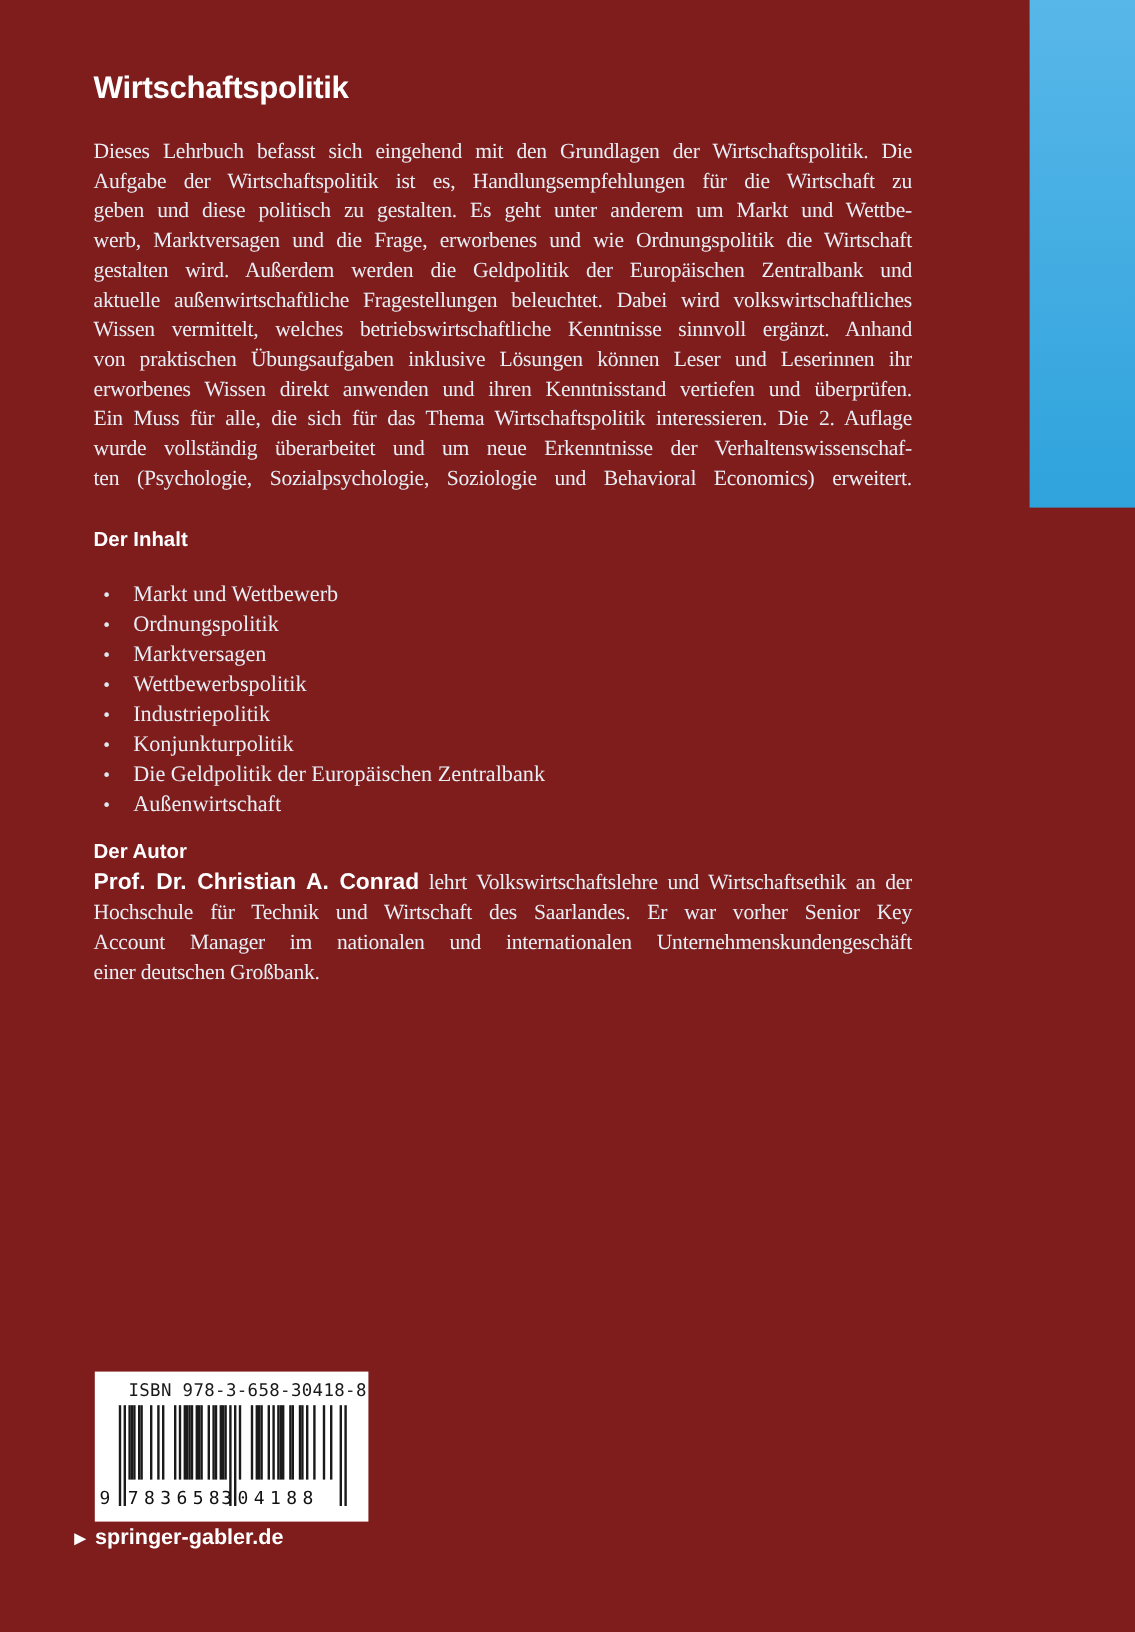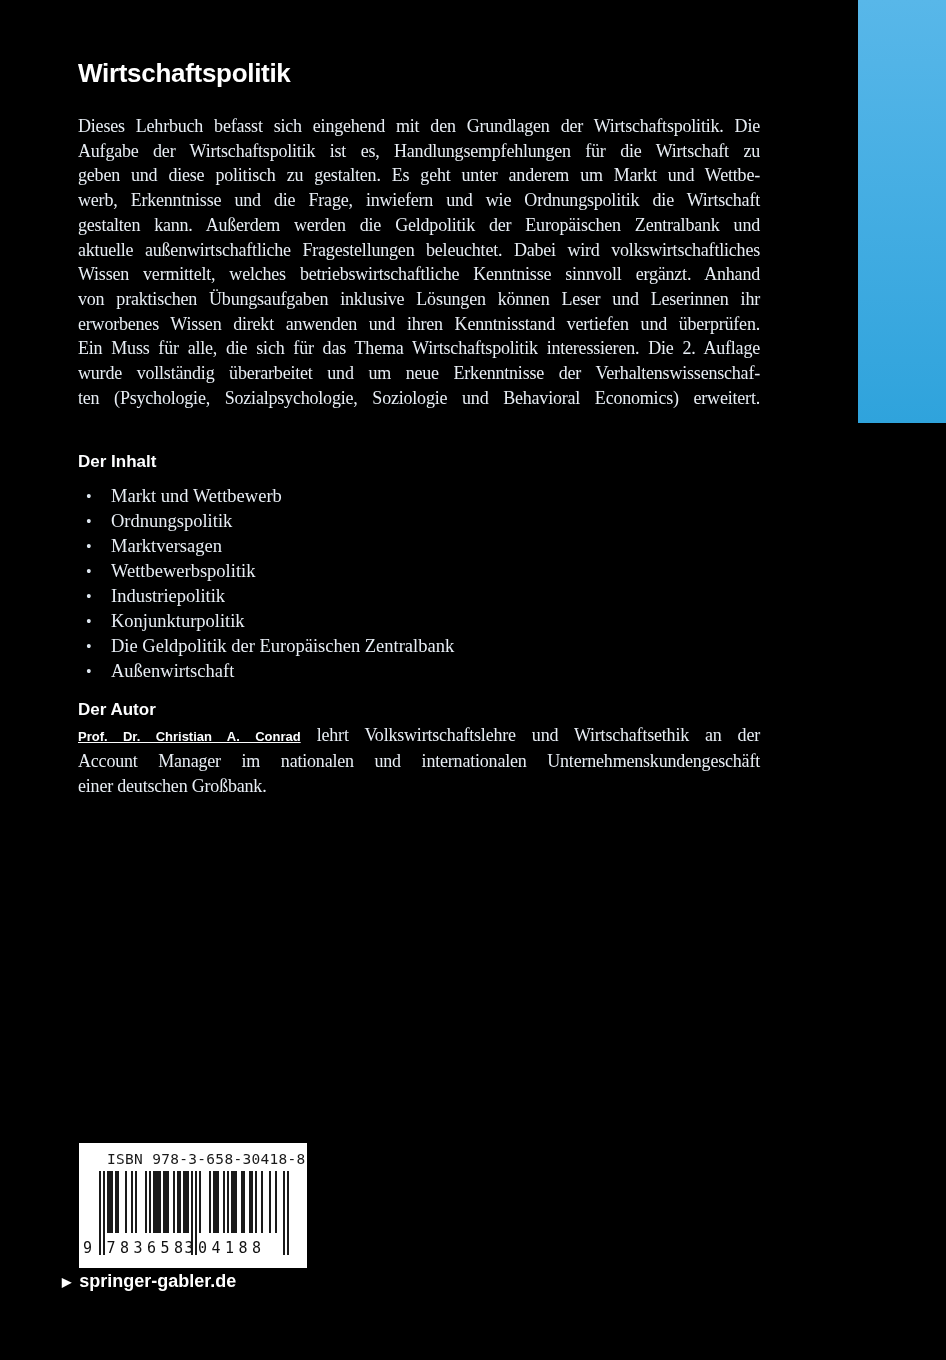--- a/index.html
+++ b/index.html
@@ -2,21 +2,21 @@
 <html><head>
 <meta charset="utf-8">
 <style>
   html, body { margin: 0; padding: 0; }
   body { background: #222; font-family: "Liberation Sans", sans-serif; }
 
   .cover {
     position: relative;
     width: 946px;
     height: 1360px;
-    background: #000000;
+    background: #7f1d1d;
     overflow: hidden;
     margin: 0 auto;
   }
 
   .stripe {
     position: absolute;
     left: 858px;
     top: 0;
     width: 88px;
     height: 423px;
@@ -54,21 +54,21 @@
   .jline.last { text-align-last: left; }
 
   .sec-heading {
     position: absolute;
     left: 78px;
     font-family: "Liberation Sans", sans-serif;
     font-weight: 700;
     font-size: 17px;
     color: #fdfeff;
   }
-  .h-inhalt { top: 452px; }
+  .h-inhalt { top: 440px; }
   .h-autor  { top: 700px; }
 
   .contents {
     position: absolute;
     left: 78px;
     top: 484px;
     margin: 0;
     padding: 0;
     list-style: none;
     font-family: "Liberation Serif", serif;
@@ -91,24 +91,23 @@
     width: 682px;
     font-family: "Liberation Serif", serif;
     font-size: 18px;
     letter-spacing: -0.2px;
     line-height: 25px;
     color: #e8eef5;
   }
   .author-name {
     font-family: "Liberation Sans", sans-serif;
     font-weight: 700;
-    font-size: 13px;
+    font-size: 19px;
     letter-spacing: 0;
     color: #fdfeff;
-    text-decoration: underline;
   }
 
   .isbn-box {
     position: absolute;
     left: 79px;
     top: 1143px;
     width: 228px;
     height: 125px;
     background: #ffffff;
     box-sizing: border-box;
@@ -172,22 +171,22 @@
 <div class="cover">
 
   <div class="stripe"></div>
 
   <h1 class="title">Wirtschaftspolitik</h1>
 
   <div class="desc">
       <div class="jline">Dieses Lehrbuch befasst sich eingehend mit den Grundlagen der Wirtschaftspolitik. Die</div>
       <div class="jline">Aufgabe der Wirtschaftspolitik ist es, Handlungsempfehlungen für die Wirtschaft zu</div>
       <div class="jline">geben und diese politisch zu gestalten. Es geht unter anderem um Markt und Wettbe-</div>
-      <div class="jline">werb, Erkenntnisse und die Frage, inwiefern und wie Ordnungspolitik die Wirtschaft</div>
-      <div class="jline">gestalten kann. Außerdem werden die Geldpolitik der Europäischen Zentralbank und</div>
+      <div class="jline">werb, Marktversagen und die Frage, erworbenes und wie Ordnungspolitik die Wirtschaft</div>
+      <div class="jline">gestalten wird. Außerdem werden die Geldpolitik der Europäischen Zentralbank und</div>
       <div class="jline">aktuelle außenwirtschaftliche Fragestellungen beleuchtet. Dabei wird volkswirtschaftliches</div>
       <div class="jline">Wissen vermittelt, welches betriebswirtschaftliche Kenntnisse sinnvoll ergänzt. Anhand</div>
       <div class="jline">von praktischen Übungsaufgaben inklusive Lösungen können Leser und Leserinnen ihr</div>
       <div class="jline">erworbenes Wissen direkt anwenden und ihren Kenntnisstand vertiefen und überprüfen.</div>
       <div class="jline">Ein Muss für alle, die sich für das Thema Wirtschaftspolitik interessieren. Die 2. Auflage</div>
       <div class="jline">wurde vollständig überarbeitet und um neue Erkenntnisse der Verhaltenswissenschaf-</div>
       <div class="jline">ten (Psychologie, Sozialpsychologie, Soziologie und Behavioral Economics) erweitert.</div>
     </div>
 
   <div class="sec-heading h-inhalt">Der Inhalt</div>
@@ -225,20 +224,21 @@
         <span class="bullet">•</span>
         <span>Außenwirtschaft</span>
       </li>
   </ul>
 
   <div class="sec-heading h-autor">Der Autor</div>
 
   <div class="author">
     <div class="jline"><span class="author-name">Prof. Dr. Christian A. Conrad</span><span> lehrt Volkswirtschaftslehre und Wirtschaftsethik an der</span></div>
     <div>
+        <div class="jline">Hochschule für Technik und Wirtschaft des Saarlandes. Er war vorher Senior Key</div>
         <div class="jline">Account Manager im nationalen und internationalen Unternehmenskundengeschäft</div>
         <div class="jline last">einer deutschen Großbank.</div>
       </div>
   </div>
 
   <div class="isbn-box">
     <div class="isbn-label">ISBN 978-3-658-30418-8</div>
     <div class="bars-wrap">
       <div class="bars">
           <div class="bc-module on guard"></div>

